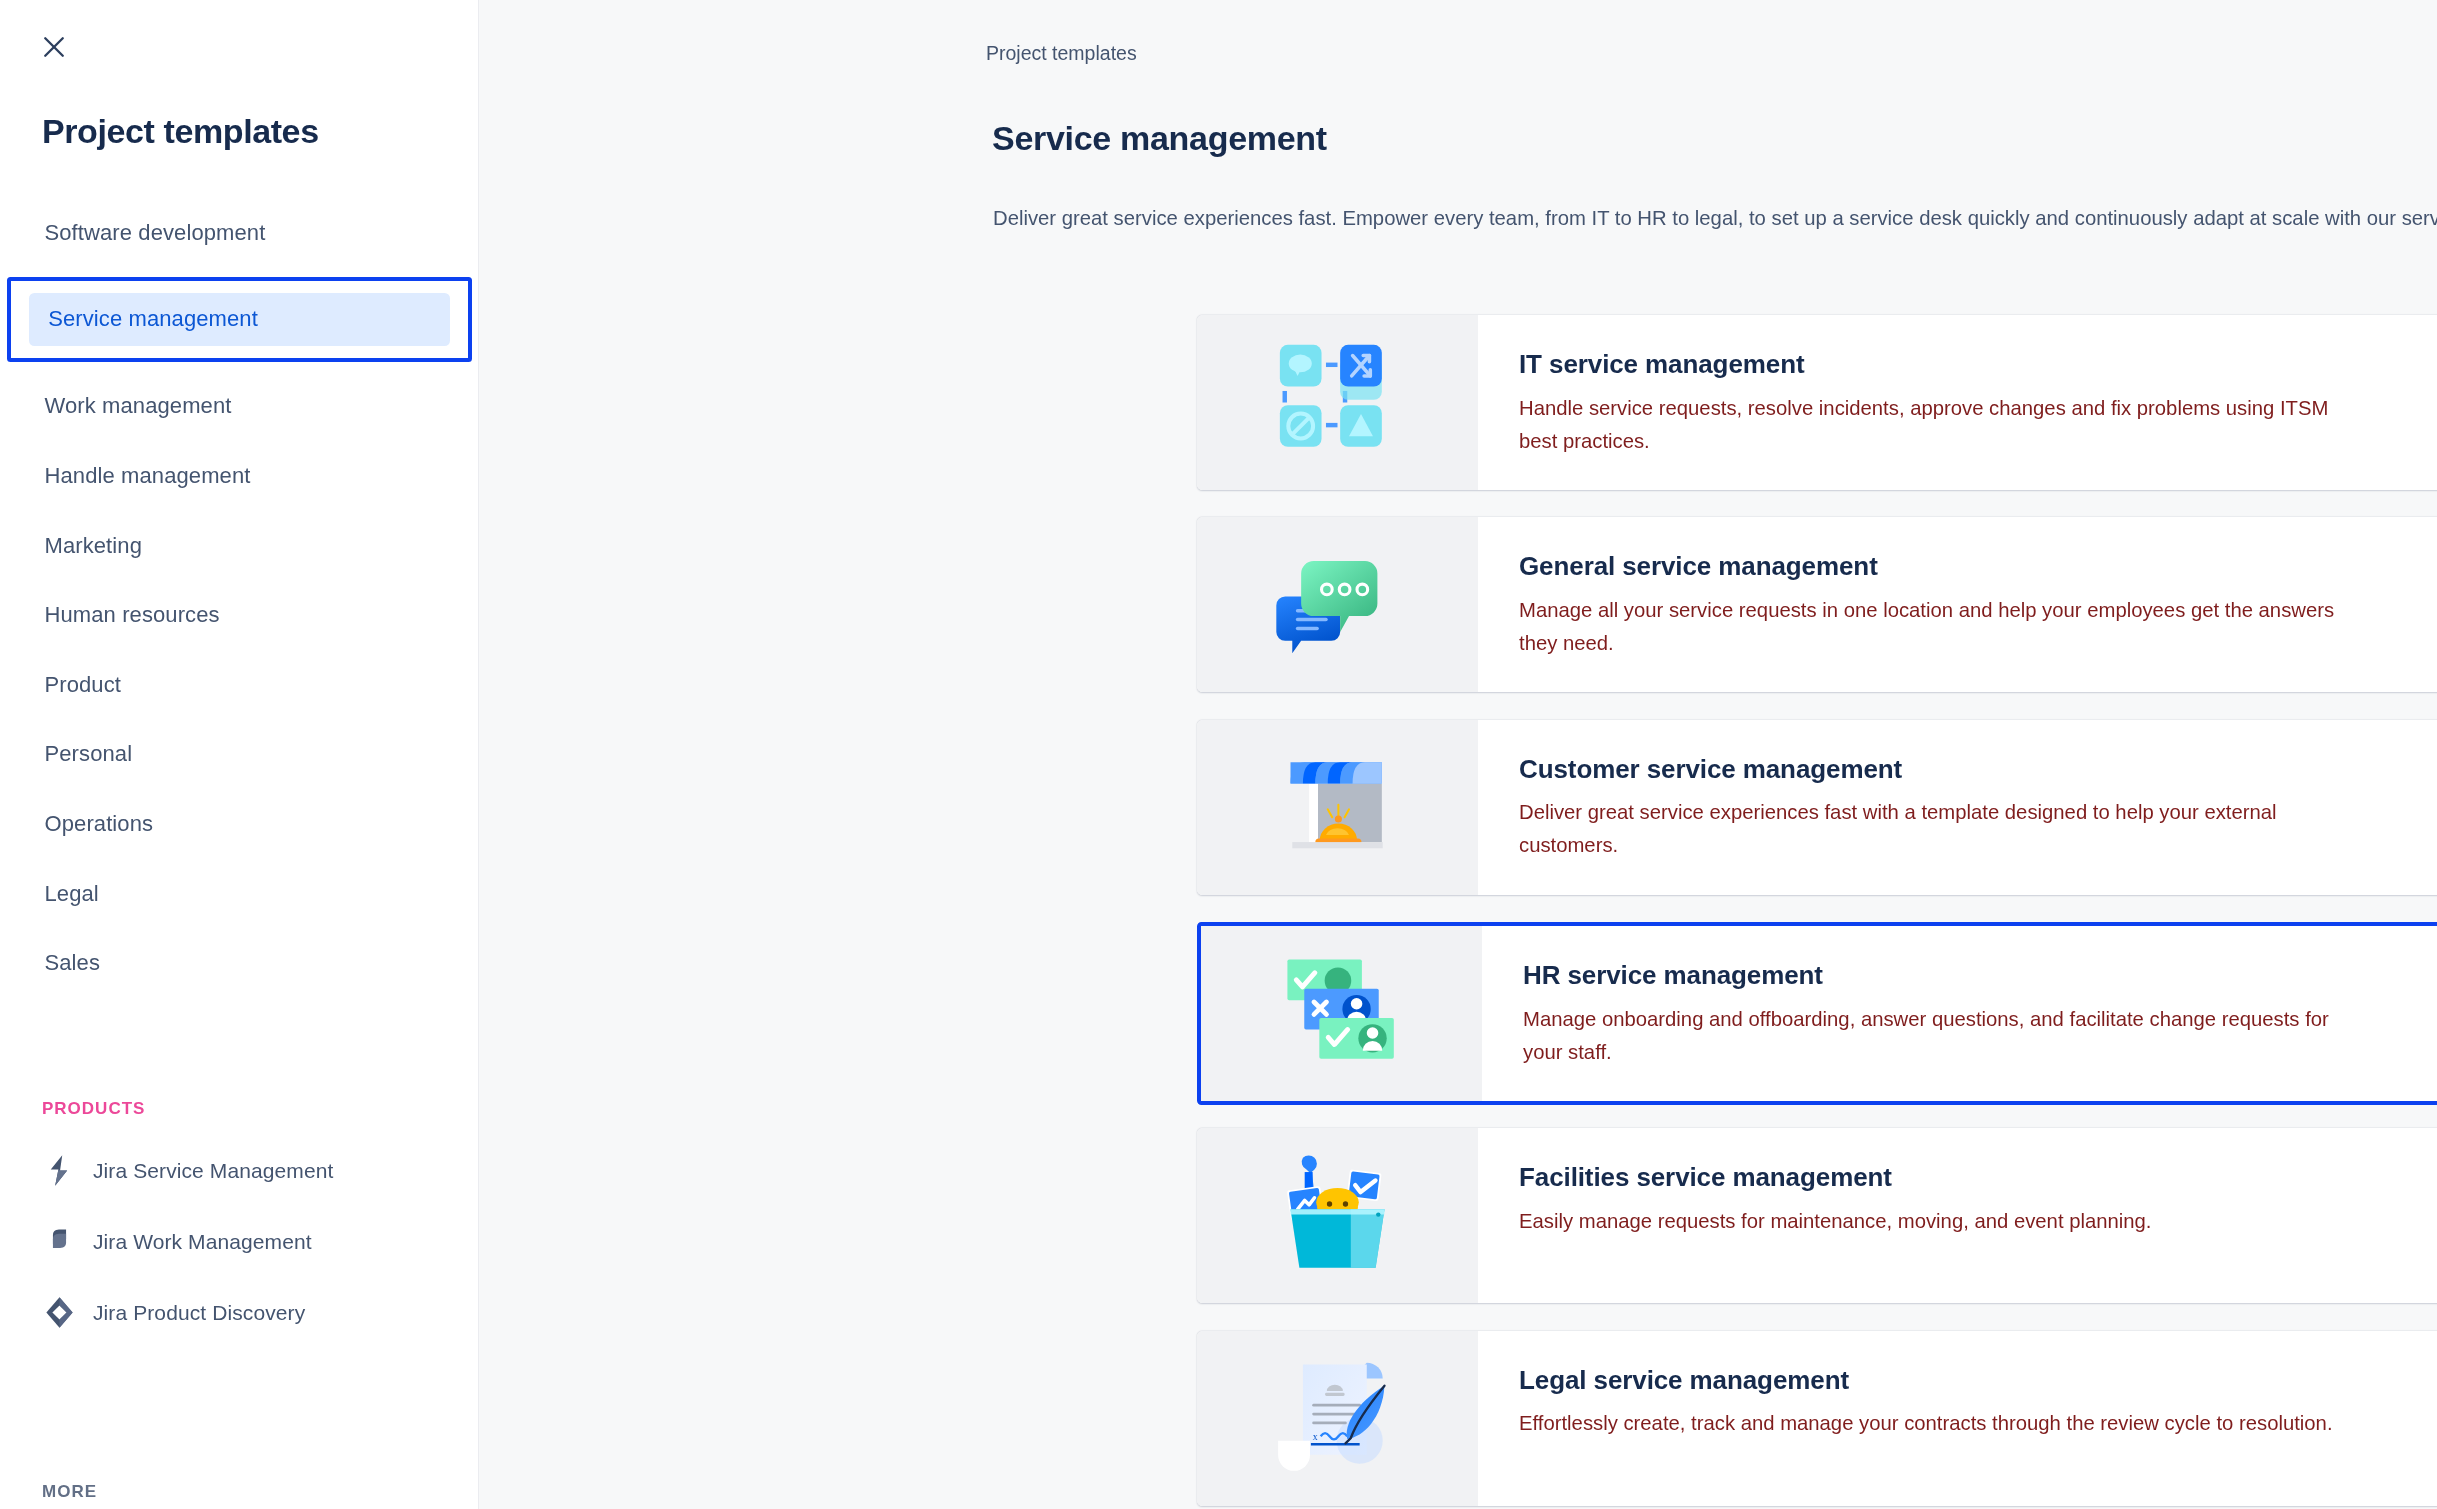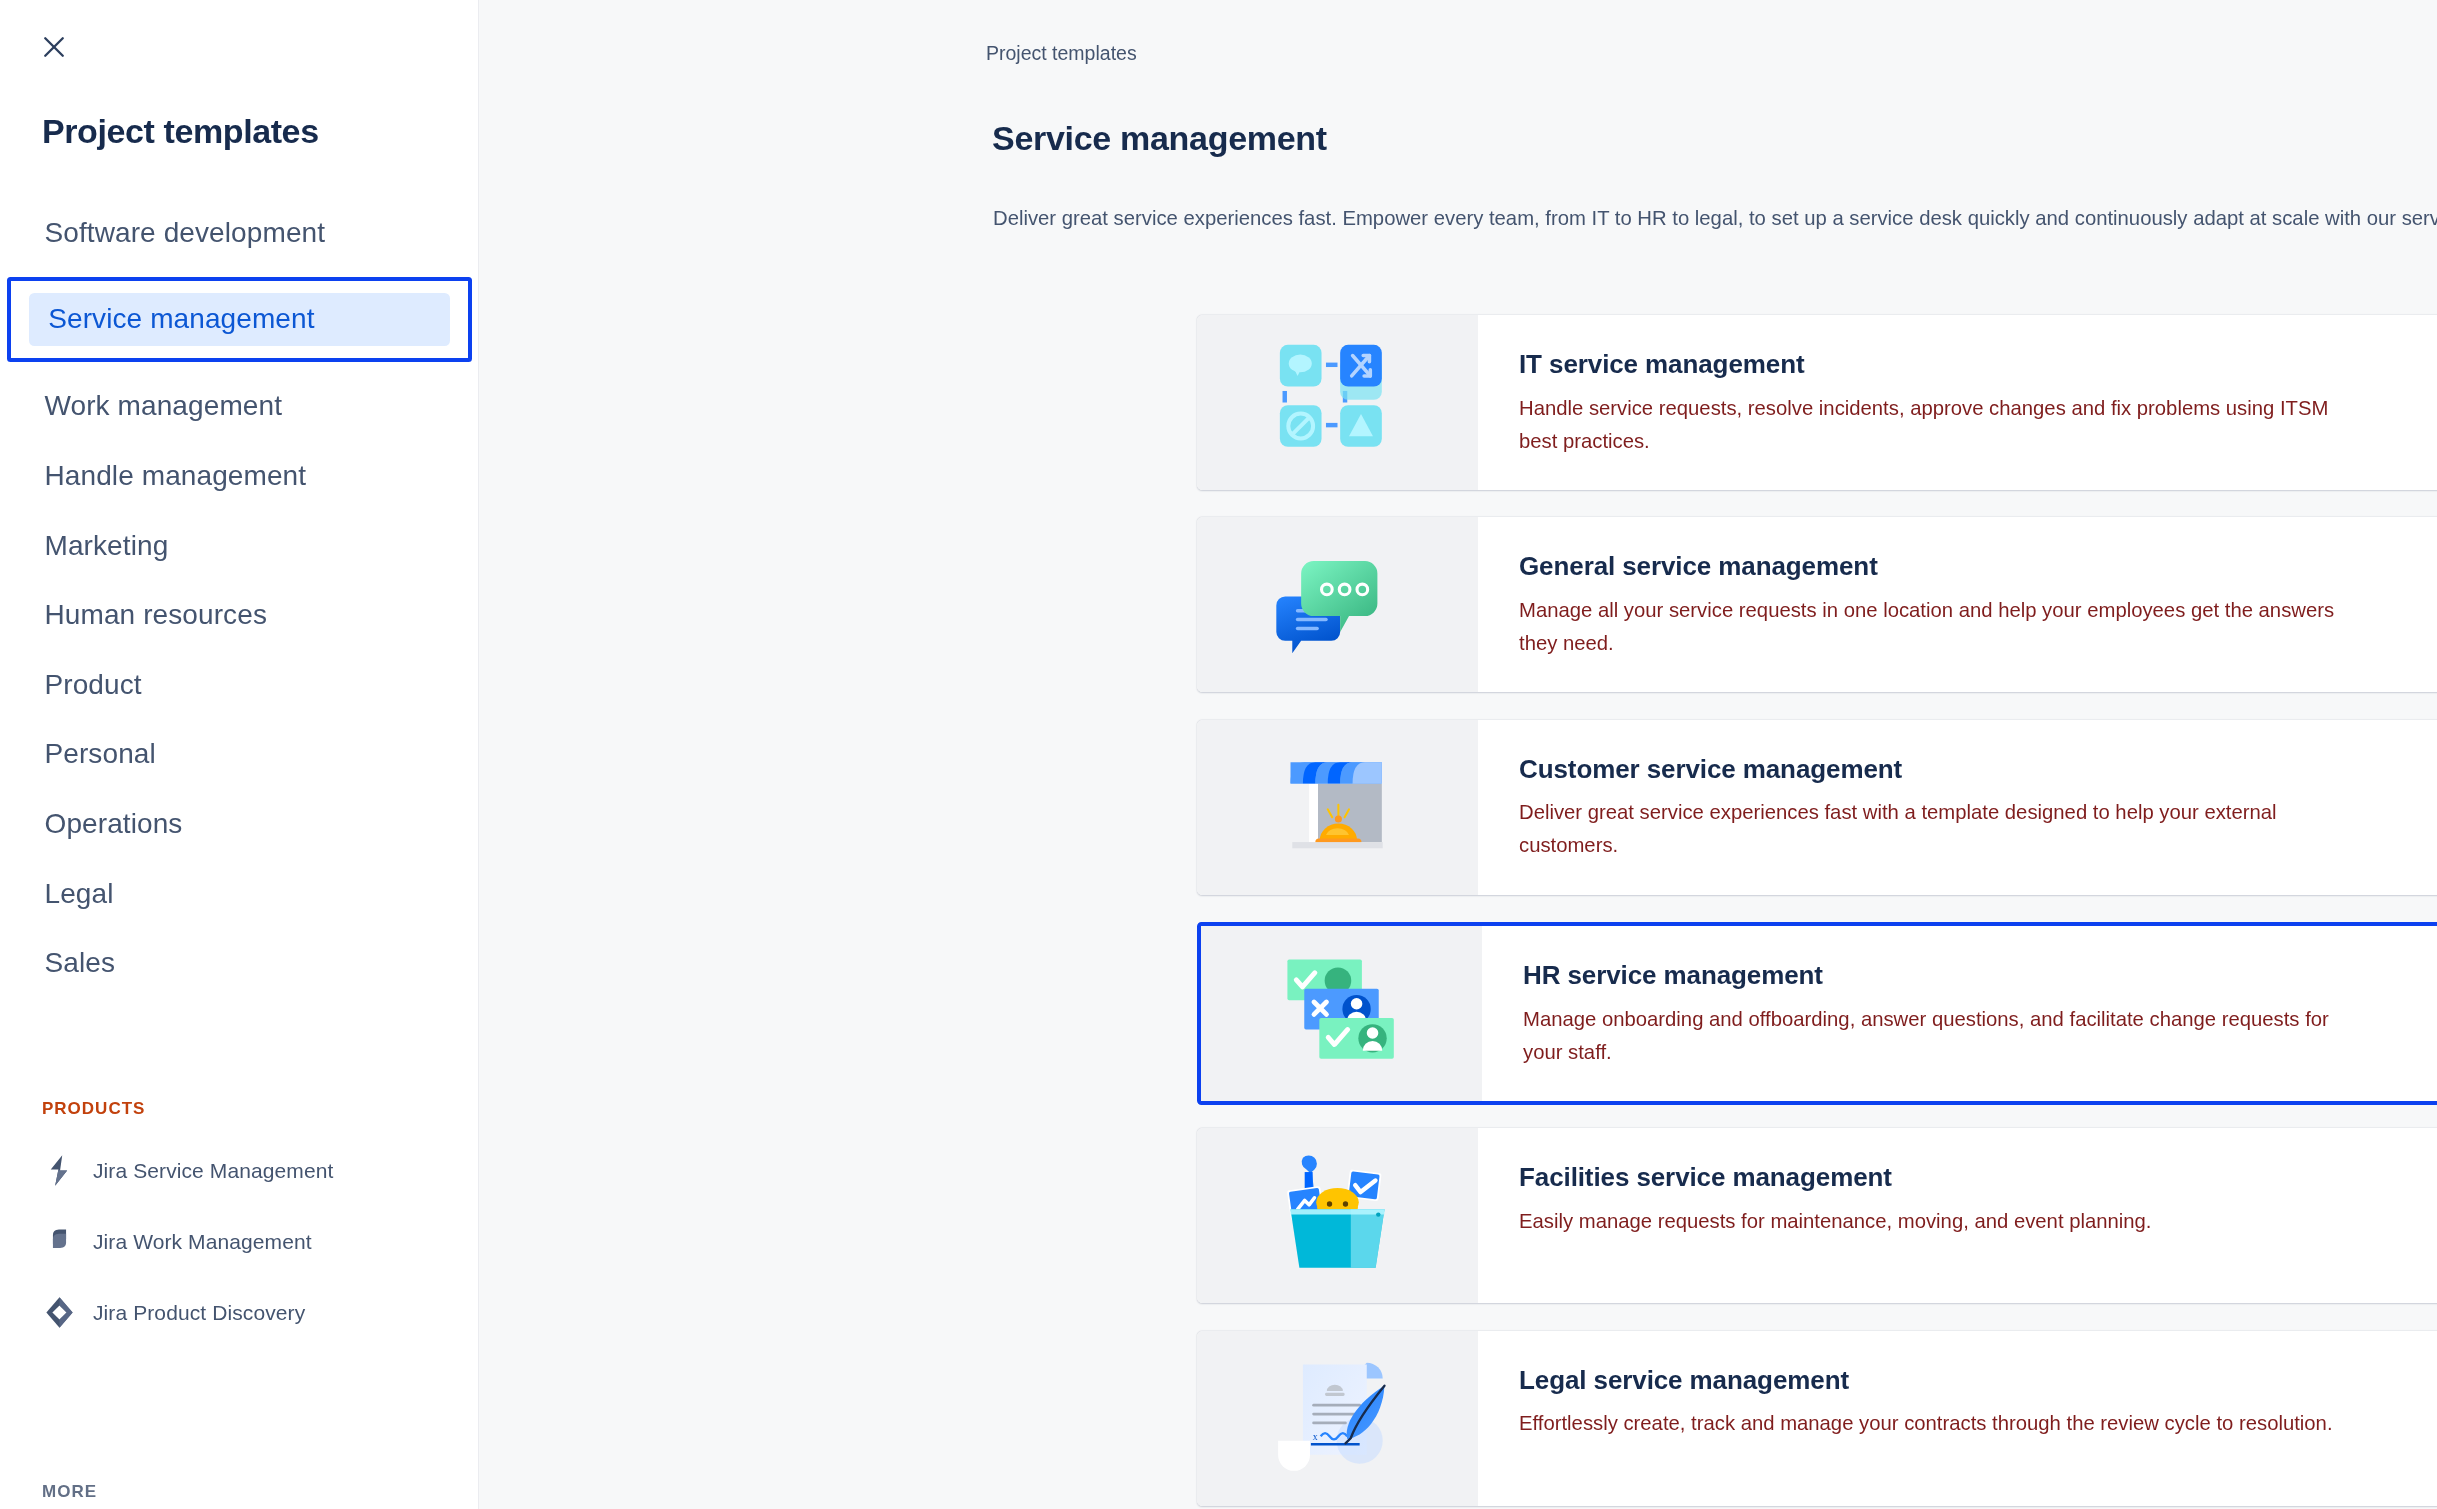--- a/index.html
+++ b/index.html
@@ -46,21 +46,21 @@
     left: 0; top: 207px;
     width: 479px;
   }
   .nav-item {
     height: 51px;
     display: flex;
     align-items: center;
     padding-left: 44px;
     margin: 0 25px 18.6px 25px;
     border-radius: 5.3px;
-    font-size: 28px;
+    font-size: 22px;
     color: #44546f;
     font-weight: 500;
     cursor: pointer;
     letter-spacing: 0.1px;
     text-align: center;
   }
   .nav-item:not(.selected) { padding-left: 19.5px; margin-left: 25px; }
   .nav-item.selected {
     background: #deebff;
     color: #0c57d4;
@@ -77,21 +77,21 @@
     background: #ffffff;
   }
   .nav-highlight-wrap .nav-item { margin: 0; height: 53px; }
 
   #products-label {
     position: absolute;
     left: 42px; top: 1099px;
     font-size: 17px;
     letter-spacing: 1px;
     font-weight: 700;
-    color: #c2410c;
+    color: #ec4899;
   }
   #products-list {
     position: absolute;
     left: 42px; top: 1150px;
     width: 416px;
   }
   .product-item {
     display: flex;
     align-items: center;
     height: 41px;

